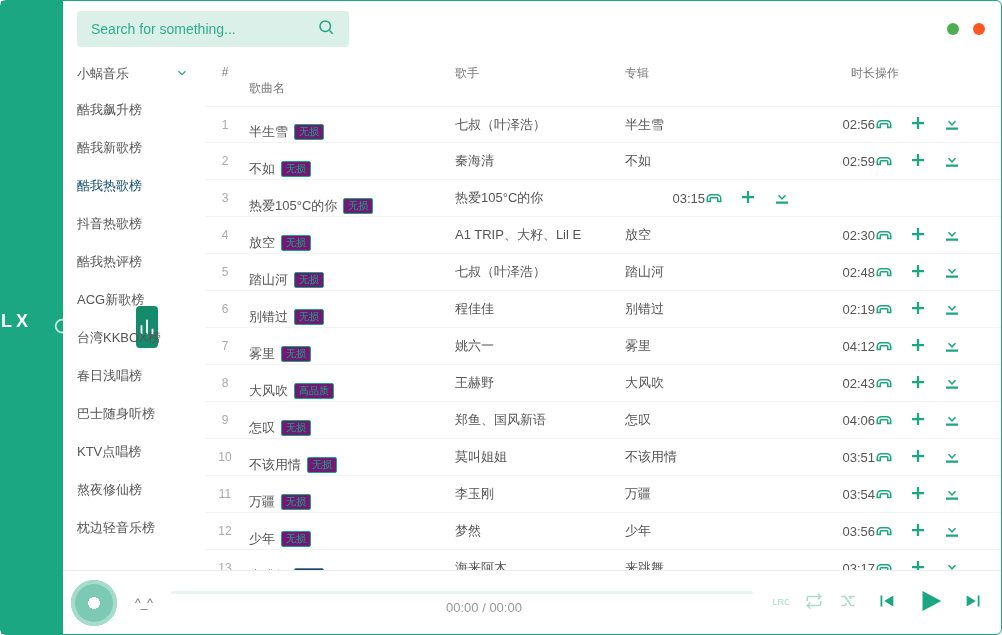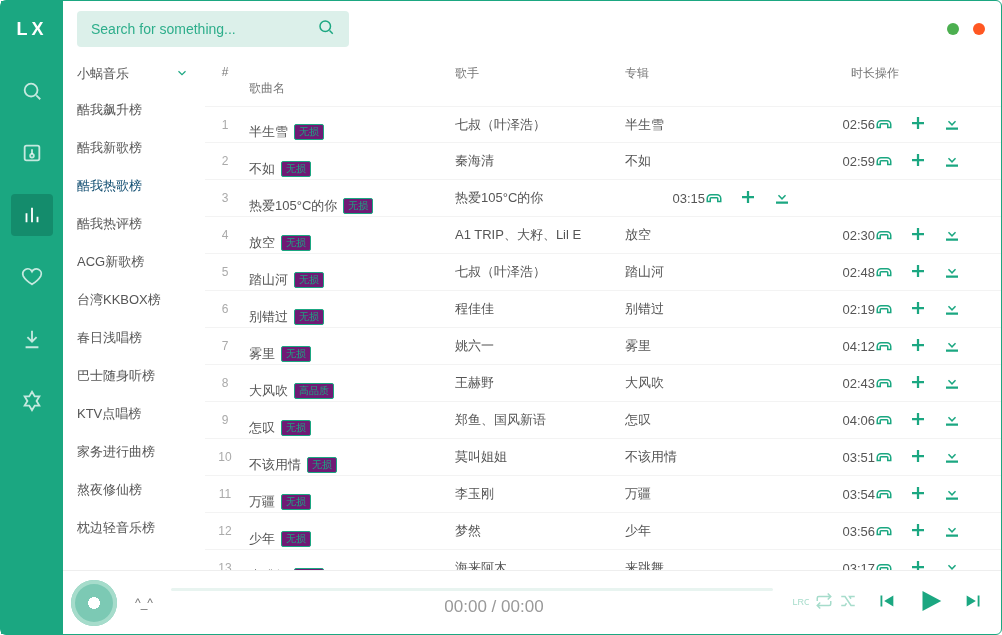--- a/index.html
+++ b/index.html
@@ -14,21 +14,20 @@
   display: flex;
   width: 100%;
   height: 100%;
   border: 1px solid #1ba781;
   border-radius: 6px;
 }
 .sidebar-nav {
   width: 62px;
   background: #1ba781;
   display: flex;
-  flex-direction: column;
   align-items: center;
   padding-top: 18px;
   gap: 20px;
 }
 .logo {
   color: #fff;
   font-weight: bold;
   font-size: 18px;
   letter-spacing: 4px;
   margin-bottom: 10px;
@@ -198,22 +197,22 @@
   align-items: center;
   justify-content: center;
   gap: 6px;
 }
 .progress-bar {
   width: 100%;
   height: 3px;
   background: #e8f4f0;
   border-radius: 2px;
 }
-.time { font-size: 17px; color: #999; padding-left: 44px; }
-.player-ctrls-l { display: flex; gap: 6px; color: #a6dccb; align-items: center; }
+.time { font-size: 13px; color: #999; padding-left: 44px; }
+.player-ctrls-l { display: flex; gap: 16px; color: #a6dccb; align-items: center; }
 .player-ctrls-l svg { width: 18px; height: 18px; }
 .player-ctrls { display: flex; gap: 18px; align-items: center; color: #1ba781; }
 .player-ctrls svg { width: 22px; height: 22px; cursor: pointer; }
 .player-ctrls .big { width: 30px; height: 30px; }
 .col-album, .col-artist { white-space: nowrap; overflow: hidden; text-overflow: ellipsis; padding-right: 6px; }
 .col-song { white-space: nowrap; overflow: hidden; text-overflow: ellipsis; padding-right: 6px; margin-top: 15px; }
 </style>
 </head>
 <body>
 
@@ -279,27 +278,27 @@
           <span>
             <svg viewBox="0 0 24 24" fill="none" stroke="currentColor" stroke-width="2">
                 <path d="m6 9 6 6 6-6"></path>
               </svg>
           </span>
         </div>
         <div class="cat-list" id="cat-list">
             <div class="cat-item">酷我飙升榜</div>
             <div class="cat-item">酷我新歌榜</div>
             <div class="cat-item active">酷我热歌榜</div>
+            <div class="cat-item">抖音热歌榜</div>
             <div class="cat-item">酷我热评榜</div>
             <div class="cat-item">ACG新歌榜</div>
             <div class="cat-item">台湾KKBOX榜</div>
             <div class="cat-item">春日浅唱榜</div>
             <div class="cat-item">巴士随身听榜</div>
             <div class="cat-item">KTV点唱榜</div>
-            <div class="cat-item">家务进行曲榜</div>
             <div class="cat-item">熬夜修仙榜</div>
             <div class="cat-item">枕边轻音乐榜</div>
           </div>
       </div>
 
       <div class="table-col">
         <div class="thead">
           <div class="col-idx">#</div>
           <div class="col-song">歌曲名</div>
           <div class="col-artist">歌手</div>

